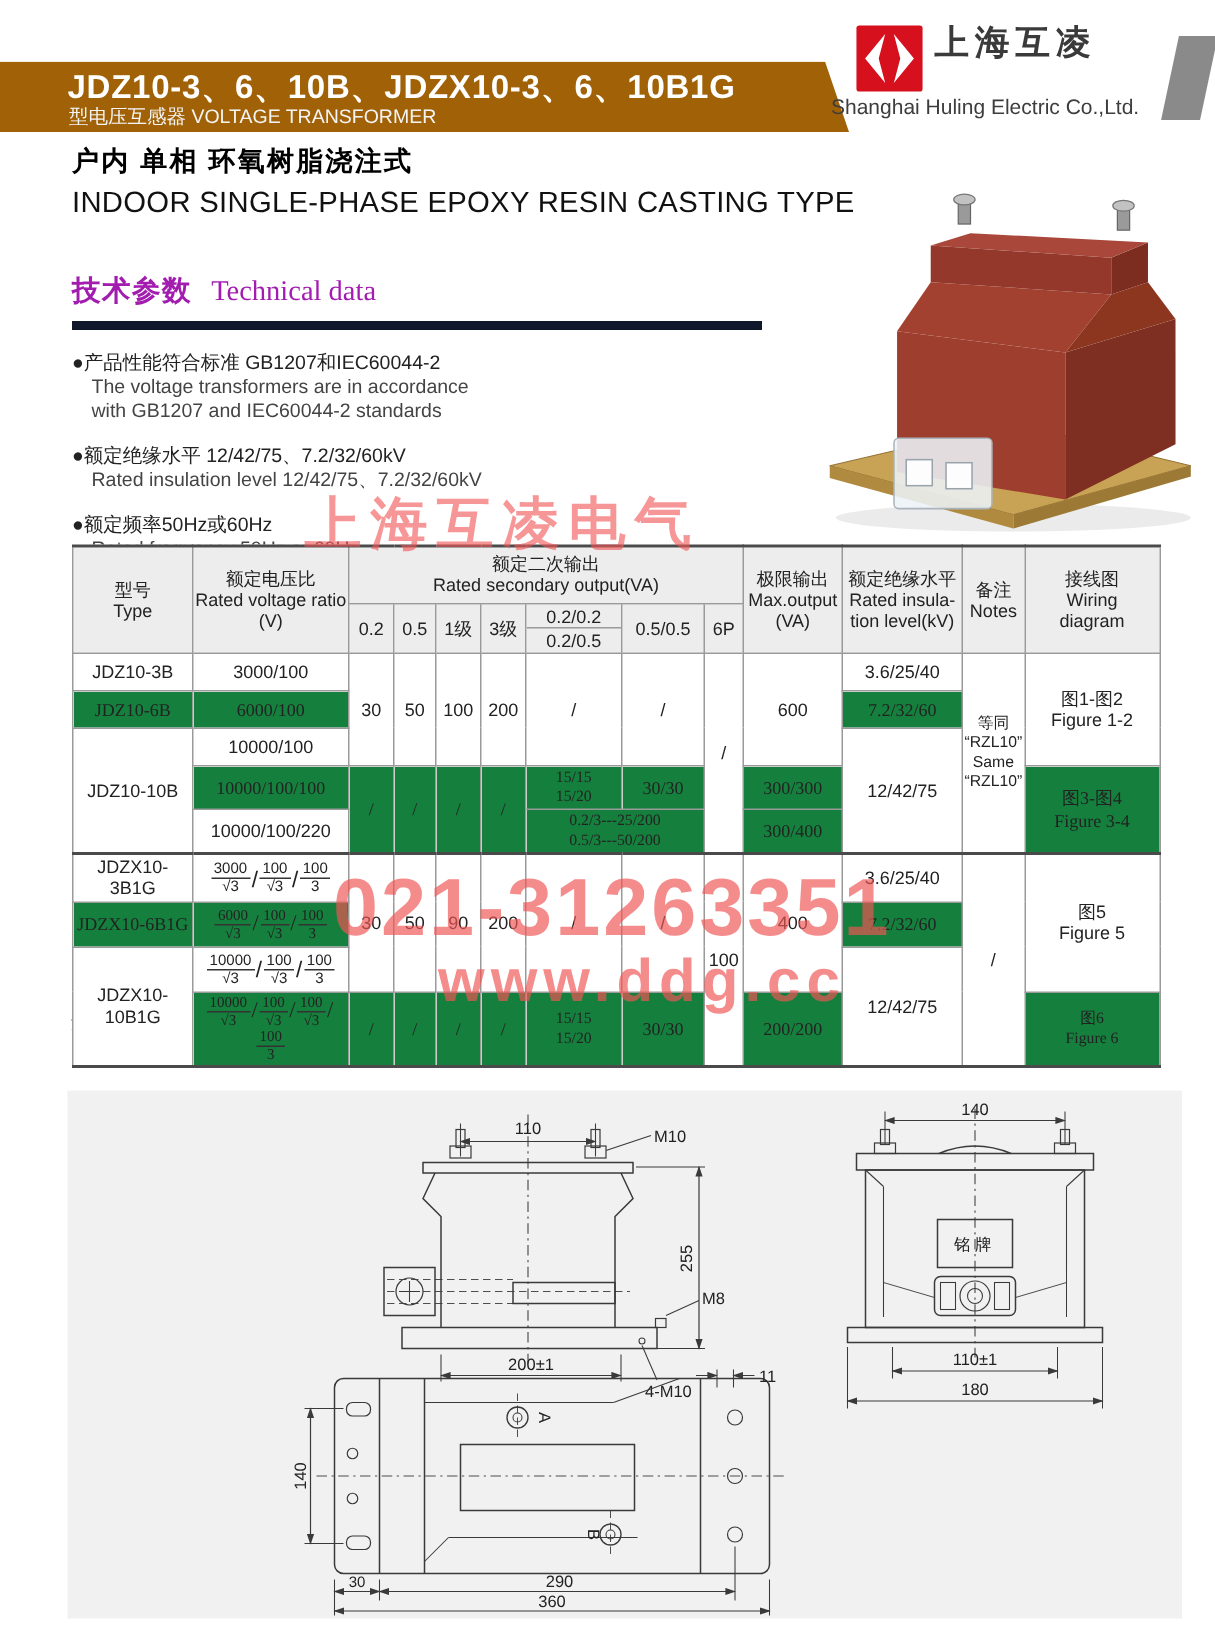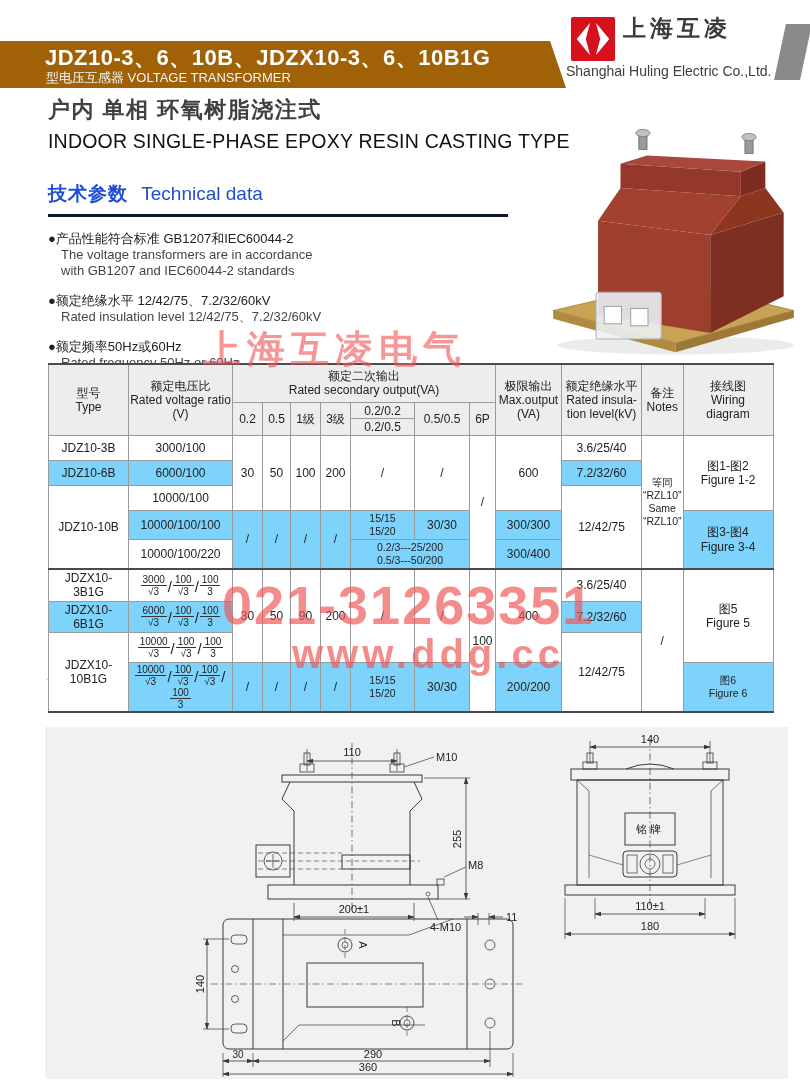--- a/index.html
+++ b/index.html
@@ -10,30 +10,30 @@
   .topbar{position:absolute;left:0;top:41px;width:566px;height:47px;background:#a16207;
           clip-path:polygon(0 0,550px 0,100% 100%,0 100%);}
   .topbar .t1{position:absolute;left:45px;top:2px;font-size:22px;font-weight:bold;color:#fff;
               letter-spacing:.5px;white-space:nowrap;}
   .topbar .t2{position:absolute;left:46px;top:28px;font-size:13px;color:#f4f4f4;white-space:nowrap;}
   .wedge{position:absolute;left:780px;top:24px;width:26px;height:56px;background:#8a8a8a;
          transform:skewX(-12deg);}
   .logo-box{position:absolute;left:570px;top:15px;width:46px;height:48px;}
   .logo-cn{position:absolute;left:623px;top:13px;font-size:23px;font-weight:bold;color:#3a3a3a;
            letter-spacing:4px;white-space:nowrap;}
-  .logo-en{position:absolute;left:566px;top:63px;font-size:14px;color:#3d3d3d;white-space:nowrap;}
+  .logo-en{position:absolute;left:554px;top:63px;font-size:14px;color:#3d3d3d;white-space:nowrap;}
 
   
   .intro{position:absolute;left:48px;top:95px;}
-  .intro .cn{font-size:22px;font-weight:bold;color:#404040;letter-spacing:1.5px;}
+  .intro .cn{font-size:18px;font-weight:bold;color:#000000;letter-spacing:1.5px;}
   .intro .en{font-size:19.5px;color:#111;margin-top:5px;letter-spacing:.2px;white-space:nowrap;}
 
   
   .tech{position:absolute;left:48px;top:181px;width:460px;}
-  .tech .hd{border-bottom:3px solid #0f172a;padding-bottom:7px;font-size:19px;color:#1d4ed8;}
+  .tech .hd{border-bottom:6px solid #0f172a;padding-bottom:7px;font-size:19px;color:#a21caf;font-family:Liberation Serif, serif;}
   .tech .hd .cn{font-weight:bold;letter-spacing:1px;}
   .tech .hd .en{margin-left:8px;}
   .bullets{margin-top:14px;font-size:13px;line-height:16px;color:#333;}
   .bullet{margin-bottom:14px;}
   .bullet .cn{color:#222;}
   .bullet .en{padding-left:13px;color:#444;}
 
   
   .photo{position:absolute;left:545px;top:108px;}
 
@@ -44,21 +44,21 @@
   .wm3{left:292px;top:632px;font-size:40px;letter-spacing:4px;color:rgba(240,85,85,.68);}
 
   
   .spec{position:absolute;left:48px;top:363px;z-index:2;}
   .spec table{border-collapse:collapse;table-layout:fixed;background:#fff;
               border-top:2px solid #4a4a4a;border-bottom:2px solid #4a4a4a;}
   .spec th,.spec td{border:1px solid #9a9a9a;text-align:center;vertical-align:middle;
                     font-size:12px;color:#222;padding:1px;line-height:1.18;overflow:hidden;}
   .spec th{background:#ededed;font-weight:normal;}
   .spec td{background:#fff;}
-  .spec td.g{background:#7dd3fc;}
+  .spec td.g{background:#15803d;font-family:Liberation Serif, serif;}
   .spec tr.sep td{border-top:2px solid #4a4a4a;}
   .spec .sm{font-size:10.5px;line-height:1.25;}
   .splitA{border-bottom:1px solid #9a9a9a;margin:0 -1px 1px;}
   .fr{display:inline-flex;flex-direction:column;align-items:center;font-size:10px;line-height:1.1;
       vertical-align:middle;}
   .fr .n{border-bottom:1px solid #333;padding:0 2px;}
   .fsl{font-size:15px;margin:0 1px;display:inline-block;vertical-align:middle;transform:translateY(1px);}
 
   
   .h2row{position:absolute;left:48px;top:666px;width:722px;border-bottom:2px solid #333;

